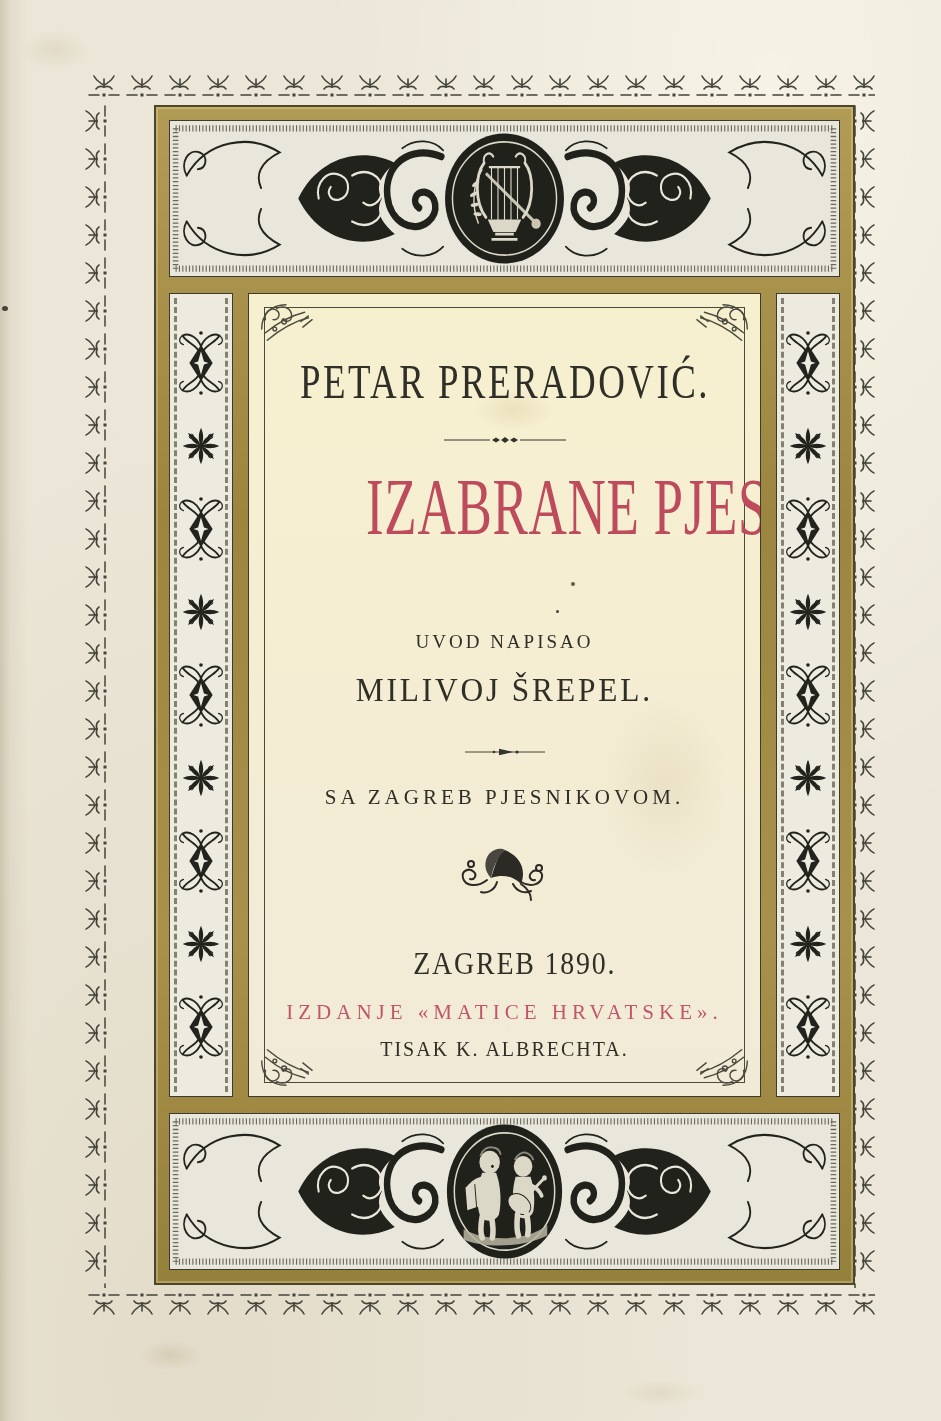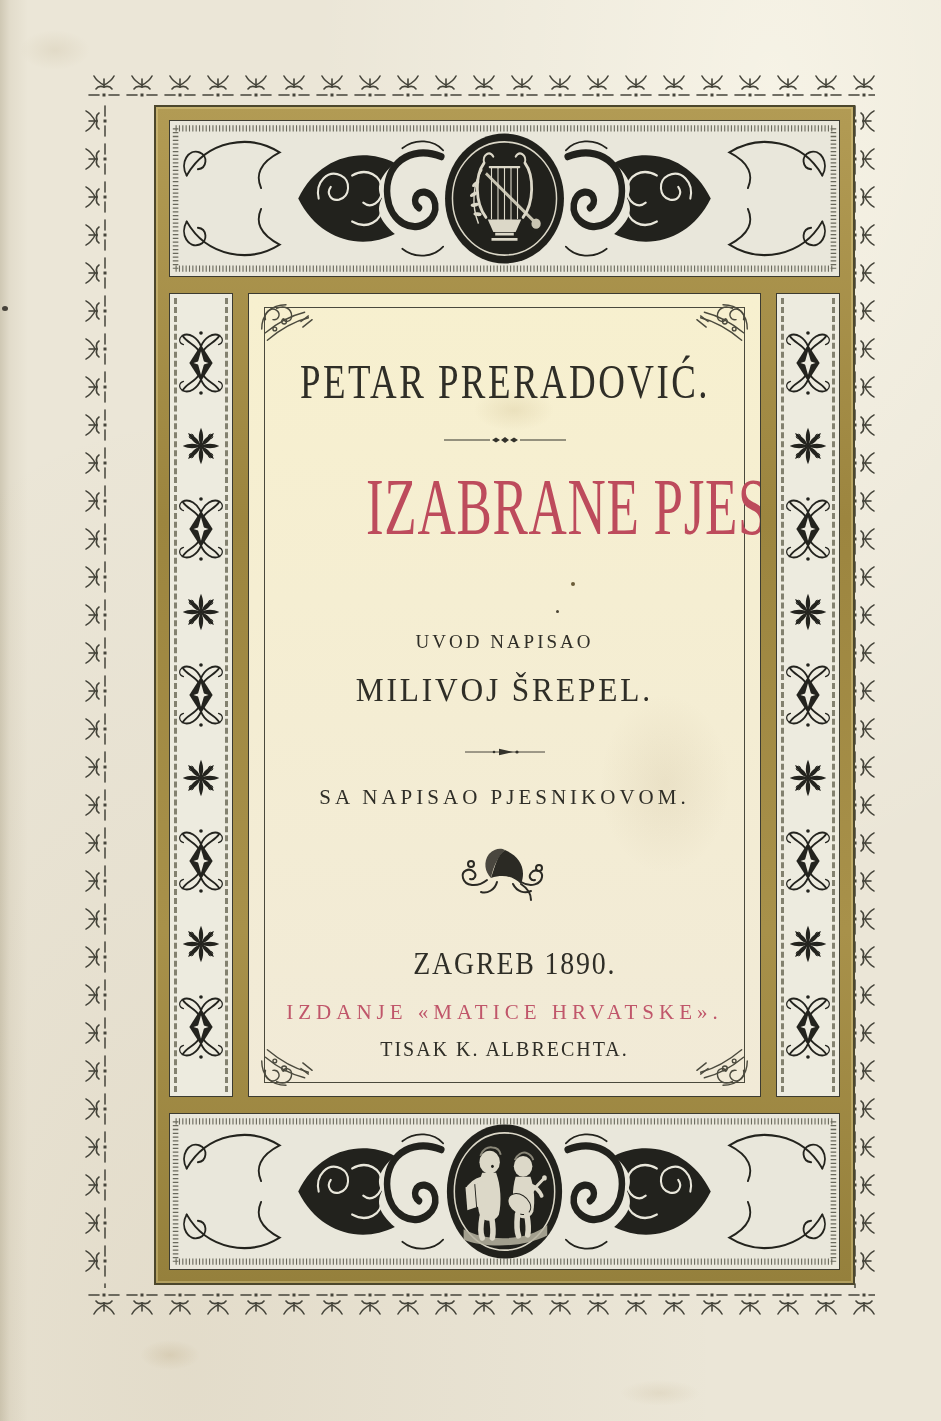--- a/index.html
+++ b/index.html
@@ -302,21 +302,21 @@
 
         <div class="orn div2">
           <svg width="84" height="12">
             <line x1="2" y1="6" x2="82" y2="6" stroke="#33322b" stroke-width="0.9"></line>
             <path d="M36,2.8 L50,6 L36,9.2 z" fill="#33322b"></path>
             <circle cx="54" cy="6" r="1.6" fill="#33322b"></circle>
             <circle cx="31" cy="6" r="1.3" fill="#33322b"></circle>
           </svg>
         </div>
 
-        <div class="tline note"><span>SA NAPISAO PJESNIKOVOM.</span></div>
+        <div class="tline note"><span>SA ZAGREB PJESNIKOVOM.</span></div>
 
         <div class="orn flourish">
           <svg width="120" height="60">
             <path d="M60,8 C74,14 82,26 76,42 C68,34 58,32 46,36 C50,24 52,14 60,8 z" fill="#2b2a24"></path>
             <path d="M60,8 C52,16 48,26 46,36 C40,30 38,20 44,12 C50,6 56,6 60,8 z" fill="#2b2a24" opacity=".85"></path>
             <g fill="none" stroke="#2b2a24" stroke-width="2" stroke-linecap="round">
               <path d="M42,38 c-10,8 -22,6 -24,-2 c-2,-7 6,-11 11,-6 c3,3 1,8 -4,7"></path>
               <path d="M76,40 c10,6 20,2 21,-5 c1,-6 -7,-9 -11,-4 c-3,4 0,8 4,7"></path>
               <path d="M52,40 c-2,8 -10,12 -16,10"></path>
               <path d="M68,42 c4,8 12,10 18,7"></path>

